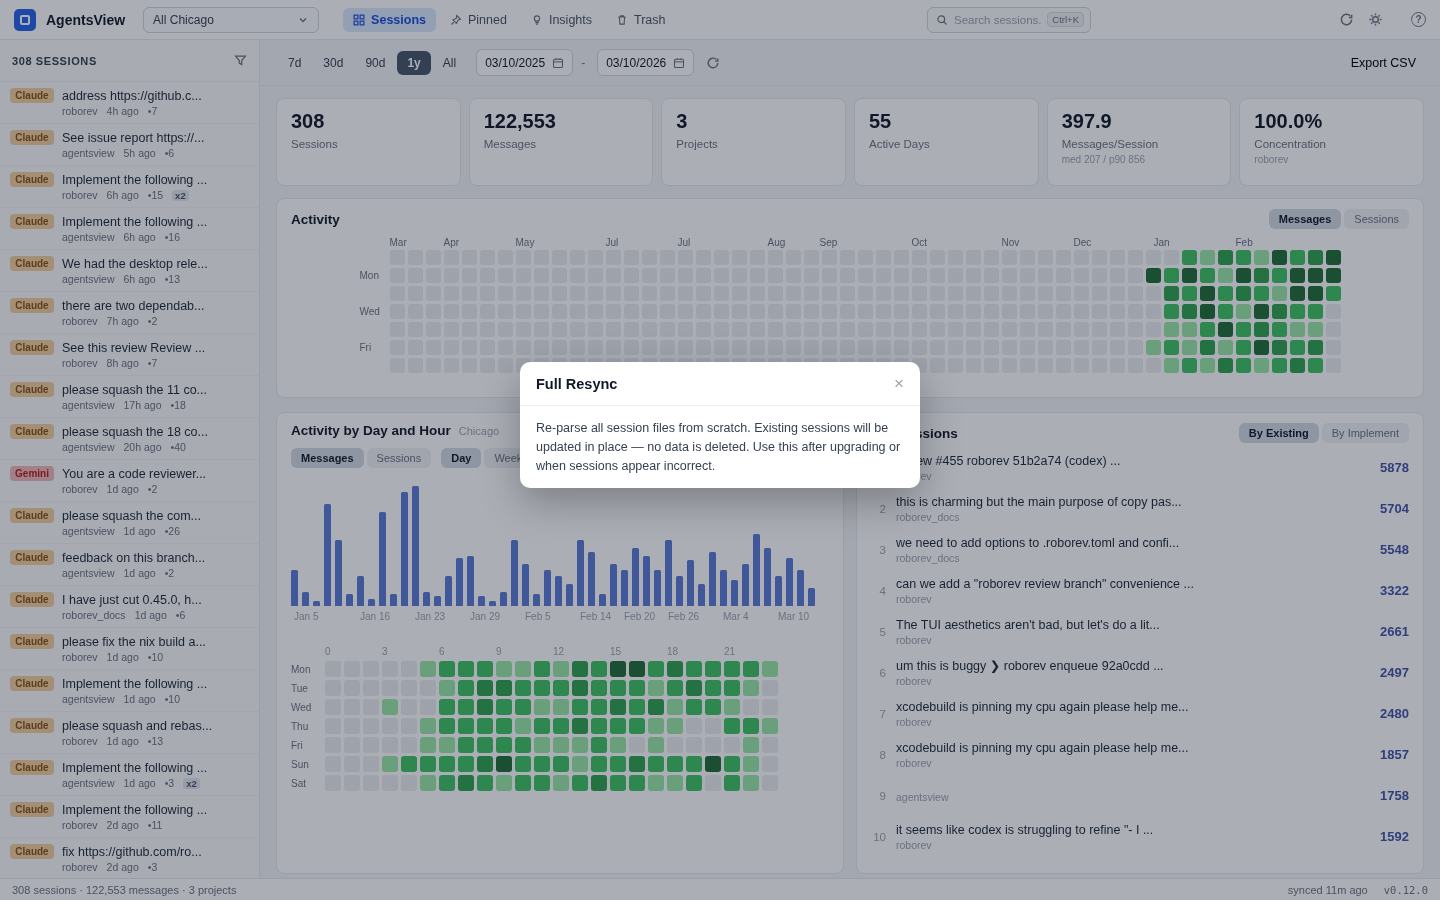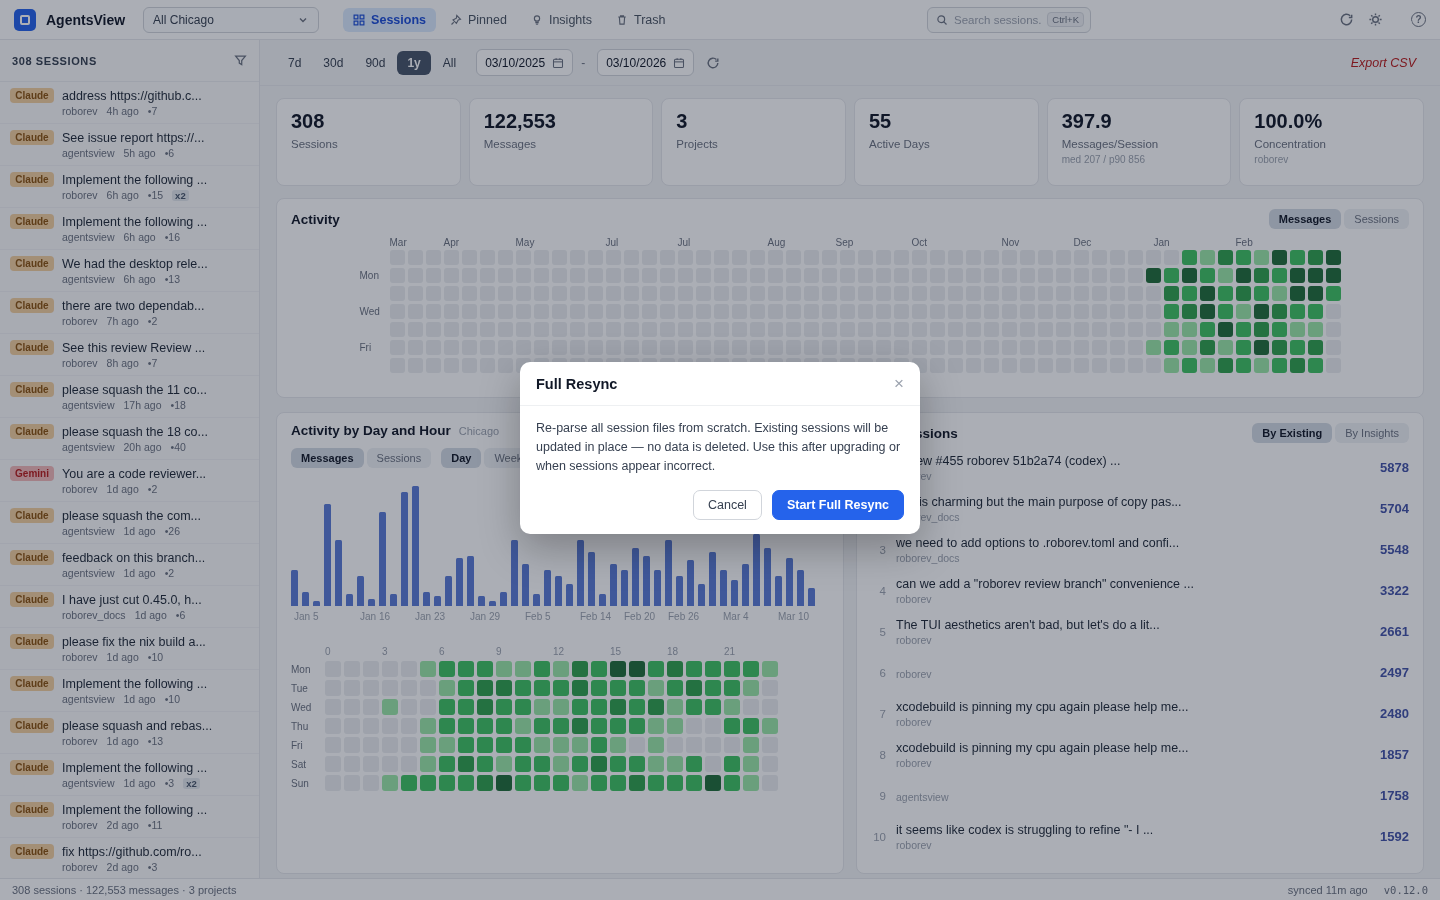--- a/index.html
+++ b/index.html
@@ -57,21 +57,21 @@
   .si-mult { background:#e2e6ec; color:#475569; border-radius:3px; padding:0 3px; font-size:9.5px; font-weight:700; }
 
   
   .main { position:absolute; top:40px; left:260px; right:0; bottom:22px; padding:8px 16px 0; overflow:hidden; }
   .toolbar { height:38px; display:flex; align-items:center; gap:6px; border-bottom:1px solid #e8eaee; margin:0 -16px; padding:0 18px 8px; }
   .range-btn { border:none; background:transparent; font-family:inherit; font-size:12px; color:#374151; padding:5px 10px; border-radius:6px; cursor:pointer; }
   .range-btn.active { background:#475569; color:#ffffff; font-weight:700; }
   .date-input { display:flex; align-items:center; gap:7px; border:1px solid #d1d5db; border-radius:6px; background:#fff; height:27px; padding:0 8px; font-size:12px; color:#111827; cursor:pointer; margin-left:4px; }
   .date-sep { color:#6b7280; font-size:12px; padding:0 2px; }
   .tb-refresh { margin-left:6px; cursor:pointer; }
-  .export-btn { margin-left:auto; border:none; background:transparent; font-family:inherit; font-size:12.5px; color:#b91c1c; cursor:pointer;font-style:italic; }
+  .export-btn { margin-left:auto; border:none; background:transparent; font-family:inherit; font-size:12.5px; color:#000000; cursor:pointer; }
 
   .stats-row { display:grid; grid-template-columns:repeat(6,1fr); gap:8px; margin-top:12px; }
   .stat-card { background:#fff; border:1px solid #e5e7eb; border-radius:8px; padding:11px 14px; height:88px; }
   .stat-value { font-size:20px; font-weight:700; color:#111827; }
   .stat-label { font-size:11.5px; color:#6b7280; margin-top:5px; }
   .stat-sub { font-size:10px; color:#9ca3af; margin-top:4px; }
 
   .card { background:#fff; border:1px solid #e5e7eb; border-radius:8px; padding:10px 14px; }
   .card-head { display:flex; align-items:center; justify-content:space-between; }
   .card-title { font-size:13.5px; font-weight:700; color:#111827; }
@@ -519,21 +519,21 @@
         </div>
     </div>
     <div class="cal">
       <div class="cal-months" id="cal-months">
           <span class="cal-month" style="left: 0px;">Mar</span>
           <span class="cal-month" style="left: 54px;">Apr</span>
           <span class="cal-month" style="left: 126px;">May</span>
           <span class="cal-month" style="left: 216px;">Jul</span>
           <span class="cal-month" style="left: 288px;">Jul</span>
           <span class="cal-month" style="left: 378px;">Aug</span>
-          <span class="cal-month" style="left: 446px;">Sep</span>
+          <span class="cal-month" style="left: 430px;">Sep</span>
           <span class="cal-month" style="left: 522px;">Oct</span>
           <span class="cal-month" style="left: 612px;">Nov</span>
           <span class="cal-month" style="left: 684px;">Dec</span>
           <span class="cal-month" style="left: 764px;">Jan</span>
           <span class="cal-month" style="left: 846px;">Feb</span>
         </div>
       <div class="cal-body">
         <div class="cal-days" id="cal-days">
             <div class="cal-day-label"></div>
             <div class="cal-day-label">Mon</div>
@@ -1140,47 +1140,20 @@
               <div class="heat-cell2" style="background: rgb(235, 237, 240);"></div>
               <div class="heat-cell2" style="background: rgb(155, 233, 168);"></div>
               <div class="heat-cell2" style="background: rgb(235, 237, 240);"></div>
               <div class="heat-cell2" style="background: rgb(235, 237, 240);"></div>
               <div class="heat-cell2" style="background: rgb(235, 237, 240);"></div>
               <div class="heat-cell2" style="background: rgb(235, 237, 240);"></div>
               <div class="heat-cell2" style="background: rgb(155, 233, 168);"></div>
               <div class="heat-cell2" style="background: rgb(235, 237, 240);"></div>
             </div>
             <div class="hd-row">
-              <div class="hd-day">Sat</div>
-              <div class="heat-cell2" style="background: rgb(235, 237, 240);"></div>
-              <div class="heat-cell2" style="background: rgb(235, 237, 240);"></div>
-              <div class="heat-cell2" style="background: rgb(235, 237, 240);"></div>
-              <div class="heat-cell2" style="background: rgb(235, 237, 240);"></div>
-              <div class="heat-cell2" style="background: rgb(235, 237, 240);"></div>
-              <div class="heat-cell2" style="background: rgb(155, 233, 168);"></div>
-              <div class="heat-cell2" style="background: rgb(64, 196, 99);"></div>
-              <div class="heat-cell2" style="background: rgb(48, 161, 78);"></div>
-              <div class="heat-cell2" style="background: rgb(64, 196, 99);"></div>
-              <div class="heat-cell2" style="background: rgb(155, 233, 168);"></div>
-              <div class="heat-cell2" style="background: rgb(64, 196, 99);"></div>
-              <div class="heat-cell2" style="background: rgb(64, 196, 99);"></div>
-              <div class="heat-cell2" style="background: rgb(155, 233, 168);"></div>
-              <div class="heat-cell2" style="background: rgb(64, 196, 99);"></div>
-              <div class="heat-cell2" style="background: rgb(48, 161, 78);"></div>
-              <div class="heat-cell2" style="background: rgb(64, 196, 99);"></div>
-              <div class="heat-cell2" style="background: rgb(64, 196, 99);"></div>
-              <div class="heat-cell2" style="background: rgb(155, 233, 168);"></div>
-              <div class="heat-cell2" style="background: rgb(155, 233, 168);"></div>
-              <div class="heat-cell2" style="background: rgb(64, 196, 99);"></div>
-              <div class="heat-cell2" style="background: rgb(235, 237, 240);"></div>
-              <div class="heat-cell2" style="background: rgb(64, 196, 99);"></div>
-              <div class="heat-cell2" style="background: rgb(155, 233, 168);"></div>
-              <div class="heat-cell2" style="background: rgb(235, 237, 240);"></div>
-            </div>
-            <div class="hd-row">
               <div class="hd-day">Sun</div>
               <div class="heat-cell2" style="background: rgb(235, 237, 240);"></div>
               <div class="heat-cell2" style="background: rgb(235, 237, 240);"></div>
               <div class="heat-cell2" style="background: rgb(235, 237, 240);"></div>
               <div class="heat-cell2" style="background: rgb(155, 233, 168);"></div>
               <div class="heat-cell2" style="background: rgb(64, 196, 99);"></div>
               <div class="heat-cell2" style="background: rgb(64, 196, 99);"></div>
               <div class="heat-cell2" style="background: rgb(64, 196, 99);"></div>
               <div class="heat-cell2" style="background: rgb(64, 196, 99);"></div>
               <div class="heat-cell2" style="background: rgb(48, 161, 78);"></div>
@@ -1189,34 +1162,61 @@
               <div class="heat-cell2" style="background: rgb(64, 196, 99);"></div>
               <div class="heat-cell2" style="background: rgb(64, 196, 99);"></div>
               <div class="heat-cell2" style="background: rgb(155, 233, 168);"></div>
               <div class="heat-cell2" style="background: rgb(64, 196, 99);"></div>
               <div class="heat-cell2" style="background: rgb(64, 196, 99);"></div>
               <div class="heat-cell2" style="background: rgb(48, 161, 78);"></div>
               <div class="heat-cell2" style="background: rgb(64, 196, 99);"></div>
               <div class="heat-cell2" style="background: rgb(64, 196, 99);"></div>
               <div class="heat-cell2" style="background: rgb(64, 196, 99);"></div>
               <div class="heat-cell2" style="background: rgb(33, 110, 57);"></div>
+              <div class="heat-cell2" style="background: rgb(64, 196, 99);"></div>
+              <div class="heat-cell2" style="background: rgb(155, 233, 168);"></div>
+              <div class="heat-cell2" style="background: rgb(235, 237, 240);"></div>
+            </div>
+            <div class="hd-row">
+              <div class="hd-day">Sat</div>
+              <div class="heat-cell2" style="background: rgb(235, 237, 240);"></div>
+              <div class="heat-cell2" style="background: rgb(235, 237, 240);"></div>
+              <div class="heat-cell2" style="background: rgb(235, 237, 240);"></div>
+              <div class="heat-cell2" style="background: rgb(235, 237, 240);"></div>
+              <div class="heat-cell2" style="background: rgb(235, 237, 240);"></div>
+              <div class="heat-cell2" style="background: rgb(155, 233, 168);"></div>
+              <div class="heat-cell2" style="background: rgb(64, 196, 99);"></div>
+              <div class="heat-cell2" style="background: rgb(48, 161, 78);"></div>
+              <div class="heat-cell2" style="background: rgb(64, 196, 99);"></div>
+              <div class="heat-cell2" style="background: rgb(155, 233, 168);"></div>
+              <div class="heat-cell2" style="background: rgb(64, 196, 99);"></div>
+              <div class="heat-cell2" style="background: rgb(64, 196, 99);"></div>
+              <div class="heat-cell2" style="background: rgb(155, 233, 168);"></div>
+              <div class="heat-cell2" style="background: rgb(64, 196, 99);"></div>
+              <div class="heat-cell2" style="background: rgb(48, 161, 78);"></div>
+              <div class="heat-cell2" style="background: rgb(64, 196, 99);"></div>
+              <div class="heat-cell2" style="background: rgb(64, 196, 99);"></div>
+              <div class="heat-cell2" style="background: rgb(155, 233, 168);"></div>
+              <div class="heat-cell2" style="background: rgb(155, 233, 168);"></div>
+              <div class="heat-cell2" style="background: rgb(64, 196, 99);"></div>
+              <div class="heat-cell2" style="background: rgb(235, 237, 240);"></div>
               <div class="heat-cell2" style="background: rgb(64, 196, 99);"></div>
               <div class="heat-cell2" style="background: rgb(155, 233, 168);"></div>
               <div class="heat-cell2" style="background: rgb(235, 237, 240);"></div>
             </div>
           </div>
       </div>
     </div>
 
     <div class="card top-card">
       <div class="card-head">
         <span class="card-title">Top Sessions</span>
         <div class="toggle-group" id="top-toggles">
             <button class="toggle active">By Existing</button>
-            <button class="toggle">By Insights</button>
+            <button class="toggle">By Implement</button>
           </div>
       </div>
       <div class="ts-list" id="ts-list">
           <div class="ts-row">
             <div class="ts-rank">1</div>
             <div class="ts-mid">
               <div class="ts-title">review #455 roborev 51b2a74 (codex) ...</div>
               <div class="ts-proj">roborev</div>
             </div>
             <div class="ts-count" style="color: rgb(67, 83, 168);">5878</div>
@@ -1249,20 +1249,21 @@
             <div class="ts-rank">5</div>
             <div class="ts-mid">
               <div class="ts-title">The TUI aesthetics aren't bad, but let's do a lit...</div>
               <div class="ts-proj">roborev</div>
             </div>
             <div class="ts-count" style="color: rgb(67, 83, 168);">2661</div>
           </div>
           <div class="ts-row">
             <div class="ts-rank">6</div>
             <div class="ts-mid">
+              <div class="ts-title">um this is buggy ❯ roborev enqueue 92a0cdd ...</div>
               <div class="ts-proj">roborev</div>
             </div>
             <div class="ts-count" style="color: rgb(67, 83, 168);">2497</div>
           </div>
           <div class="ts-row">
             <div class="ts-rank">7</div>
             <div class="ts-mid">
               <div class="ts-title">xcodebuild is pinning my cpu again please help me...</div>
               <div class="ts-proj">roborev</div>
             </div>
@@ -1305,17 +1306,13 @@
   </span>
 </div>
 
 <div class="overlay"></div>
 <div class="modal">
   <div class="modal-header">
     <span class="modal-title">Full Resync</span>
     <span class="modal-close">×</span>
   </div>
   <div class="modal-body">Re-parse all session files from scratch. Existing sessions will be updated in place — no data is deleted. Use this after upgrading or when sessions appear incorrect.</div>
-  <div class="modal-footer">
-    <button class="btn btn-cancel">Cancel</button>
-    <button class="btn btn-primary">Start Full Resync</button>
-  </div>
 </div>
 
 </body></html>

